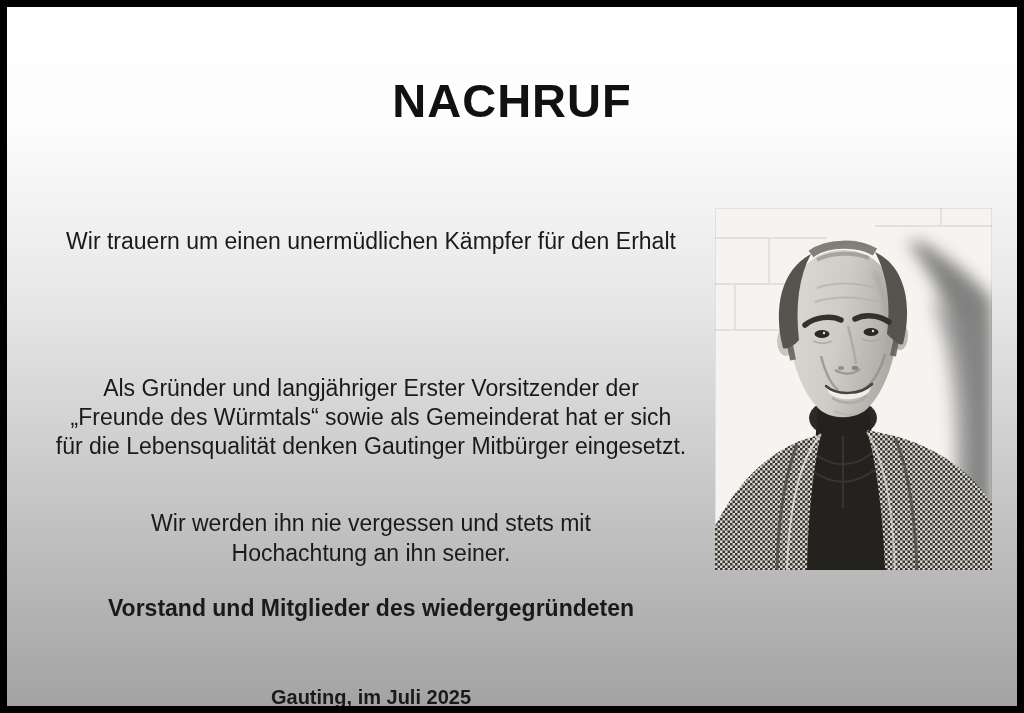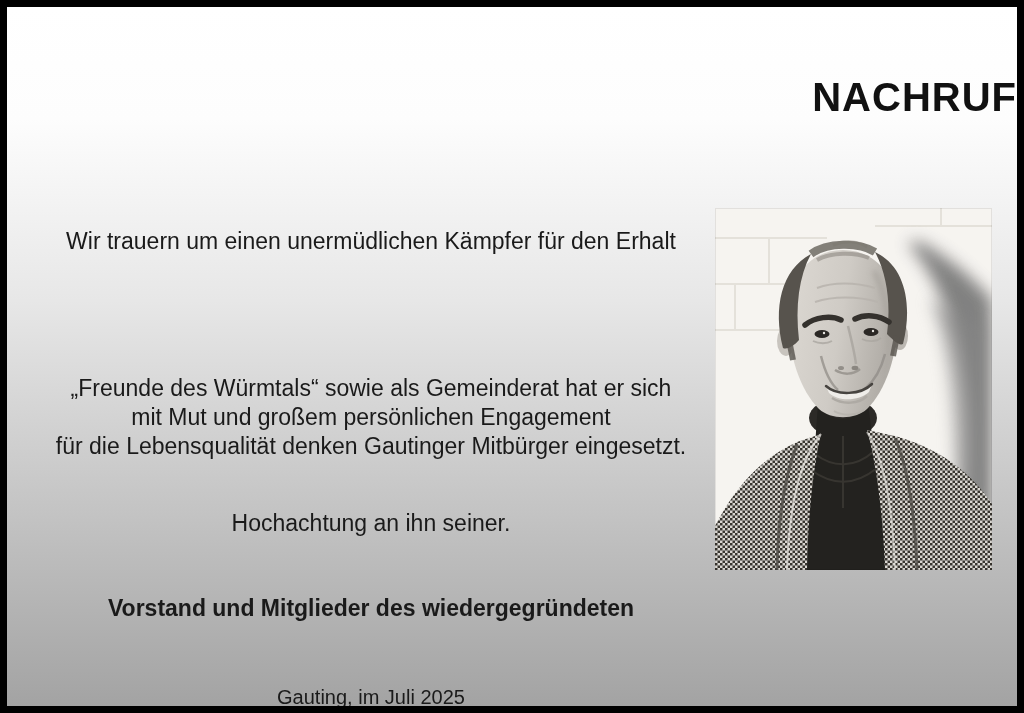--- a/index.html
+++ b/index.html
@@ -11,40 +11,40 @@
     border: 7px solid #000000;
     overflow: hidden;
     background: linear-gradient(to bottom, #ffffff 0%, #fdfdfd 16%, #e7e7e7 42%, #a3a3a3 100%);
     font-family: "Liberation Sans", sans-serif;
     color: #1a1a1a;
   }
   .title {
     position: absolute;
     top: 70px; left: 0; right: 0;
     margin: 0;
-    text-align: right;
-    font-size: 40px;
+    text-align: center;
+    font-size: 47px;
     line-height: 1;
     font-weight: 700;
     letter-spacing: 1px;
     color: #111111;
   }
   .col { position: absolute; left: 14px; top: 8px; width: 700px; height: 100%; margin-top: 29px; }
   .para {
     position: absolute; left: 0; width: 100%;
     margin: 0; text-align: center;
     font-size: 23px; line-height: 30px;
   }
   .line { display: block; }
   .intro { top: 182px; }
   .name  { top: 264px; font-size: 29px; line-height: 34px; font-weight: 700; }
   .tribute { top: 330px; line-height: 29px; }
   .remembrance { top: 464px; }
   .signature { top: 549px; font-weight: 700; }
-  .dateline { top: 640px; font-size: 20px; line-height: 26px; font-weight: 400; }
+  .dateline { top: 640px; font-size: 20px; line-height: 26px; font-weight: 700; }
   .photo {
     position: absolute;
     left: 708px; top: 201px;
     width: 277px; height: 362px;
   }
   .photo svg { display: block; width: 100%; height: 100%; }
 </style>
 </head>
 <body>
 
@@ -53,26 +53,27 @@
   <h1 class="title">NACHRUF</h1>
 
   <div class="col">
 
     <p class="para intro">
       <span class="line">Wir trauern um einen unermüdlichen Kämpfer für den Erhalt</span>
     </p>
 
 
     <p class="para tribute">
+      <span class="line">Als Gründer und langjähriger Erster Vorsitzender der</span>
       <span class="line">„Freunde des Würmtals“ sowie als Gemeinderat hat er sich</span>
-      <span class="line">mit Mut und großem persönlichen Engagement</span>
       <span class="line">für die Lebensqualität denken Gautinger Mitbürger eingesetzt.</span>
     </p>
 
     <p class="para remembrance">
+      <span class="line">Wir werden ihn nie vergessen und stets mit</span>
       <span class="line">Hochachtung an ihn seiner.</span>
     </p>
 
     <p class="para signature">
       <span class="line">Vorstand und Mitglieder des wiedergegründeten</span>
     </p>
 
     <p class="para dateline">Gauting, im Juli 2025</p>
 
   </div>

